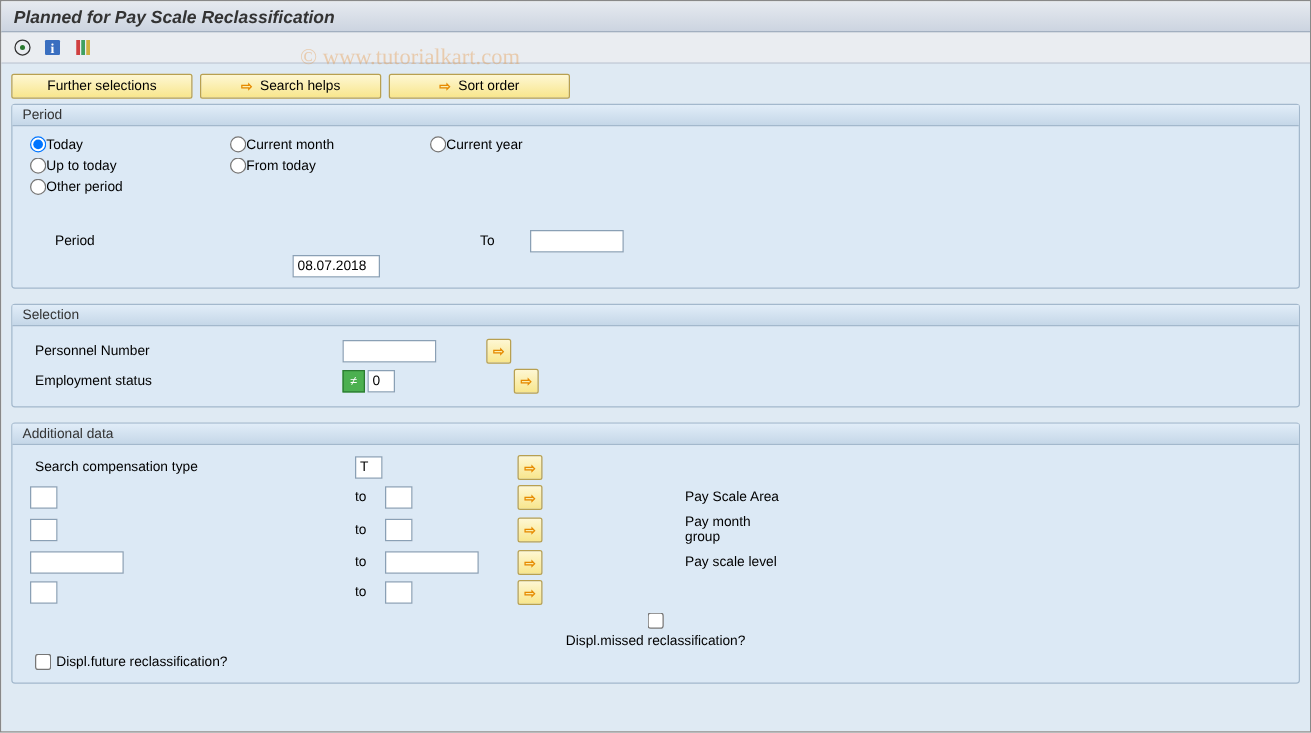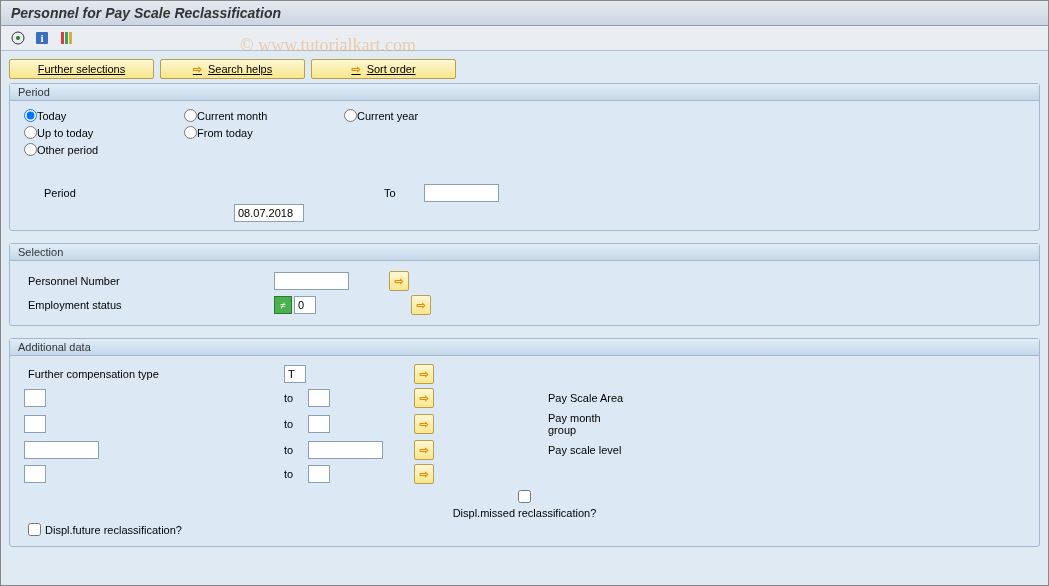--- a/index.html
+++ b/index.html
@@ -39,21 +39,20 @@
     }
     .content {
       background: #dfeaf3;
       padding: 8px;
       height: calc(100% - 50px);
     }
     .btn-row {
       display: flex;
       gap: 6px;
       margin-bottom: 4px;
-      text-decoration: underline;
     }
     .yellow-btn {
       background: linear-gradient(#fef7d3, #f8e68c);
       border: 1px solid #b8a050;
       border-radius: 2px;
       padding: 2px 10px;
       font-size: 11px;
       display: flex;
       align-items: center;
       gap: 6px;
@@ -132,21 +131,21 @@
       left: 240px; top: 35px;
       font-size: 18px;
       color: rgba(230,140,50,0.35);
       font-family: Georgia, serif;
       pointer-events: none;
     }
   </style>
 </head>
 <body>
 
-<div class="title-bar">Personnel for Pay Scale Reclassification</div>
+<div class="title-bar">Planned for Pay Scale Reclassification</div>
 
 <div class="toolbar">
   <span class="tb-icon">
     <svg width="16" height="16" viewBox="0 0 16 16">
         <circle cx="8" cy="8" r="6" fill="none" stroke="#333" stroke-width="1"></circle>
         <circle cx="8" cy="8" r="2" fill="#2a7a30"></circle>
       </svg>
   </span>
   <span class="tb-icon">
     <svg width="16" height="16" viewBox="0 0 16 16">
@@ -241,21 +240,21 @@
             <span class="arrow-icon">⇨</span>
           </button>
       </div>
     </div>
   </div>
 
   <div class="section">
     <div class="section-header">Additional data</div>
     <div class="section-body">
       <div class="cols-grid">
-        <div class="cell label">Further compensation type</div>
+        <div class="cell label">Search compensation type</div>
         <div class="cell">
             <input type="text" class="input-sm" value="T" style="">
           </div>
         <div class="cell">
             <button class="yellow-btn small">
               <span class="arrow-icon">⇨</span>
             </button>
           </div>
         <div class="cell"></div>
 

